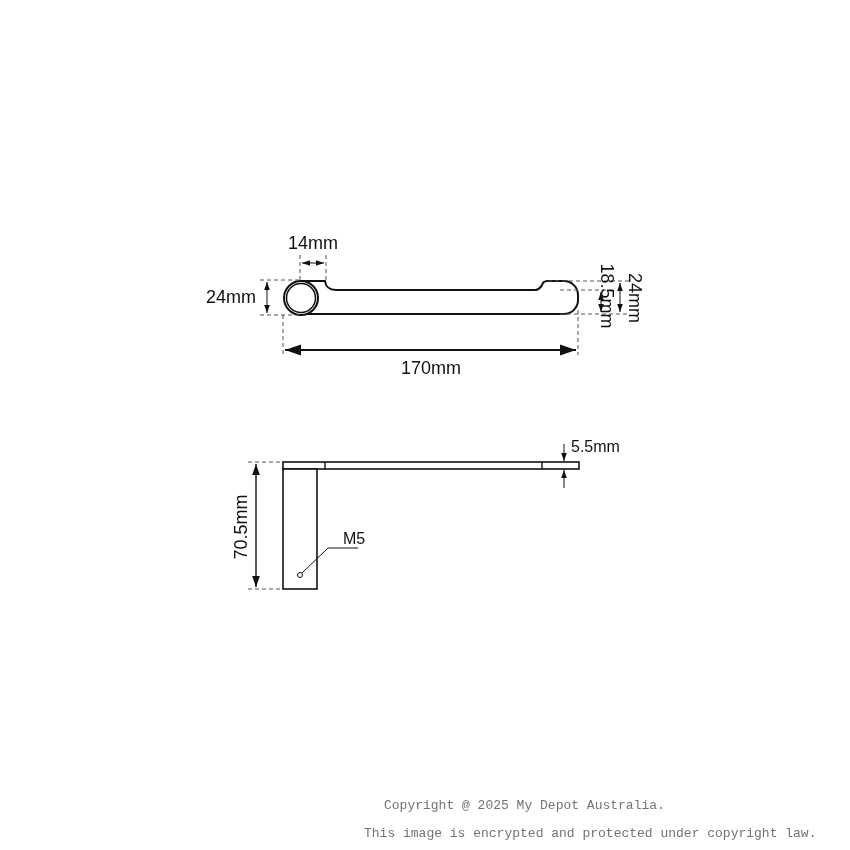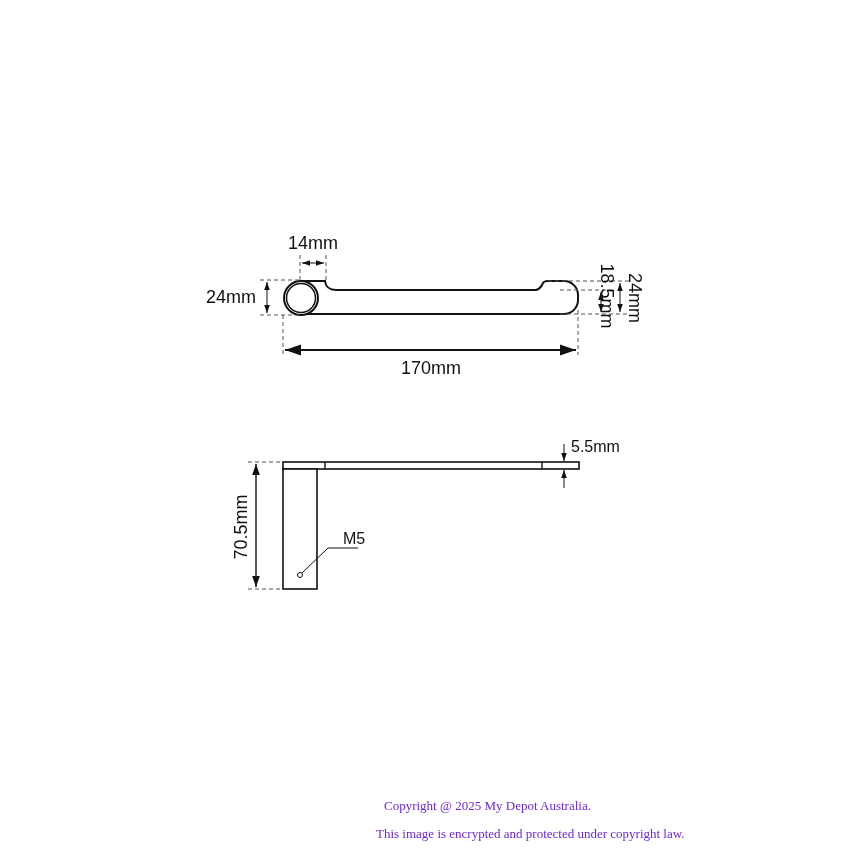--- a/index.html
+++ b/index.html
@@ -1,20 +1,20 @@
 <!DOCTYPE html>
 <html><head>
   <meta charset="utf-8">
   <style>
     html, body { margin: 0; padding: 0; background: #ffffff; }
     body { width: 850px; height: 850px; position: relative; overflow: hidden; }
     #drawing { position: absolute; left: 0; top: 0; width: 850px; height: 850px; }
     .dim-text { font-family: "Liberation Sans", sans-serif; font-size: 18px; fill: #111; }
     .small-text { font-family: "Liberation Sans", sans-serif; font-size: 16px; fill: #111; }
-    .wm { position: absolute; font-family: Liberation Serif, serif; font-size: 13px; color: #6d28d9; white-space: nowrap; }
+    .wm { position: absolute; font-family: Liberation Mono, monospace; font-size: 13px; color: #737373; white-space: nowrap; }
   </style>
 </head>
 <body>
 
 <svg id="drawing" viewBox="0 0 850 850" xmlns="http://www.w3.org/2000/svg">
   <defs>
     <marker id="arr" viewBox="0 0 10 10" refX="10" refY="5" markerWidth="8" markerHeight="8" orient="auto-start-reverse">
       <path d="M0,1.5 L10,5 L0,8.5 z" fill="#111"></path>
     </marker>
   </defs>
@@ -69,13 +69,13 @@
     <line x1="256" y1="464" x2="256" y2="587" stroke="#111" stroke-width="1.4" marker-start="url(#arr)" marker-end="url(#arr)"></line>
     <text class="dim-text" transform="translate(247,527) rotate(-90)" text-anchor="middle">70.5mm</text>
 
     <line x1="564" y1="444" x2="564" y2="461" stroke="#111" stroke-width="1" marker-end="url(#arr)"></line>
     <line x1="564" y1="488" x2="564" y2="470" stroke="#111" stroke-width="1" marker-end="url(#arr)"></line>
     <text class="small-text" x="571" y="452">5.5mm</text>
   </g>
 </svg>
 
 <div class="wm" style="left:384px; top:798px;">Copyright @ 2025 My Depot Australia.</div>
-<div class="wm" style="left:376px; top:826px;">This image is encrypted and protected under copyright law.</div>
+<div class="wm" style="left:364px; top:826px;">This image is encrypted and protected under copyright law.</div>
 
 </body></html>

